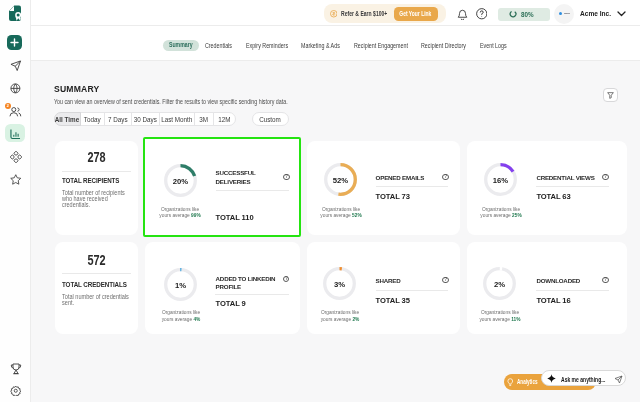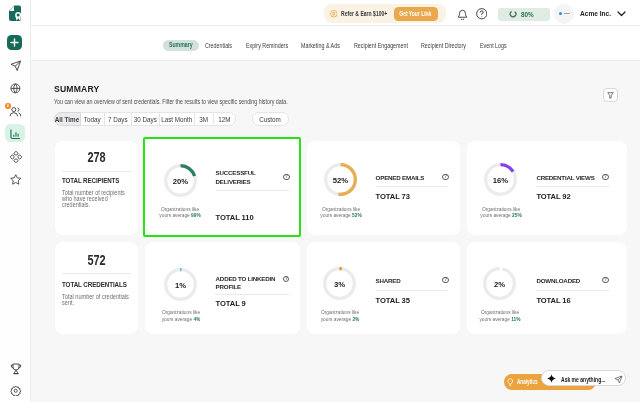--- a/index.html
+++ b/index.html
@@ -176,21 +176,21 @@
 <div class="card" style="left:466.5px; top:141px; width:160.5px; height:93.5px;"></div>
 <svg class="abs" style="left:484.4px; top:162.7px;" width="33" height="33" viewBox="0 0 33 33">
   <circle cx="16.5" cy="16.5" r="14.8" fill="none" stroke="#ebebee" stroke-width="3.3"></circle>
   <circle cx="16.5" cy="16.5" r="14.8" fill="none" stroke="#8440ee" stroke-width="3.3" stroke-dasharray="14.88 78.11" transform="rotate(-90 16.5 16.5)"></circle>
   <text x="16.5" y="19.5" text-anchor="middle" class="pct">16%</text>
 </svg>
 <div class="orgtxt" style="left:471px; top:205.5px; width:60px;">Organizations like<br>yours average <b>25%</b></div>
 <div class="ctitle" style="left:536.4px; top:173.6px;">CREDENTIAL VIEWS</div>
 <div class="qicon" style="left:602.3px; top:173.9px;">?</div>
 <div class="divline" style="left:536.4px; top:185.6px; width:72.6px;"></div>
-<div class="ctotal" style="left:536.4px; top:191.9px;">TOTAL 92</div>
+<div class="ctotal" style="left:536.4px; top:191.9px;">TOTAL 63</div>
 
 <div class="card" style="left:54.5px; top:241.6px; width:83px; height:92.5px;"></div>
 <div class="abs" style="left:54.5px; top:252.1px; width:83px; text-align:center; font-size:14px; font-weight:bold; color:#2b2b2b; transform:scaleX(0.78);">572</div>
 <div class="divline" style="left:62px; top:273px; width:69px;"></div>
 <div class="abs" style="left:62px; top:280.7px; font-size:6.4px; font-weight:bold; color:#2b2b2b; letter-spacing:-0.1px; transform:scaleX(0.98); transform-origin:left center; white-space:nowrap;">TOTAL CREDENTIALS</div>
 <div class="abs" style="left:62px; top:293.5px; font-size:6.3px; line-height:6.4px; color:#6e6e6e; transform:scaleX(0.885); transform-origin:left top; white-space:nowrap;">Total number of credentials<br>sent.</div>
 
 <div class="card" style="left:145px; top:241.6px; width:155px; height:92.5px;"></div>
 <svg class="abs" style="left:164.1px; top:268.2px;" width="33" height="33" viewBox="0 0 33 33">
   <circle cx="16.5" cy="16.5" r="14.8" fill="none" stroke="#ebebee" stroke-width="3.3"></circle>

